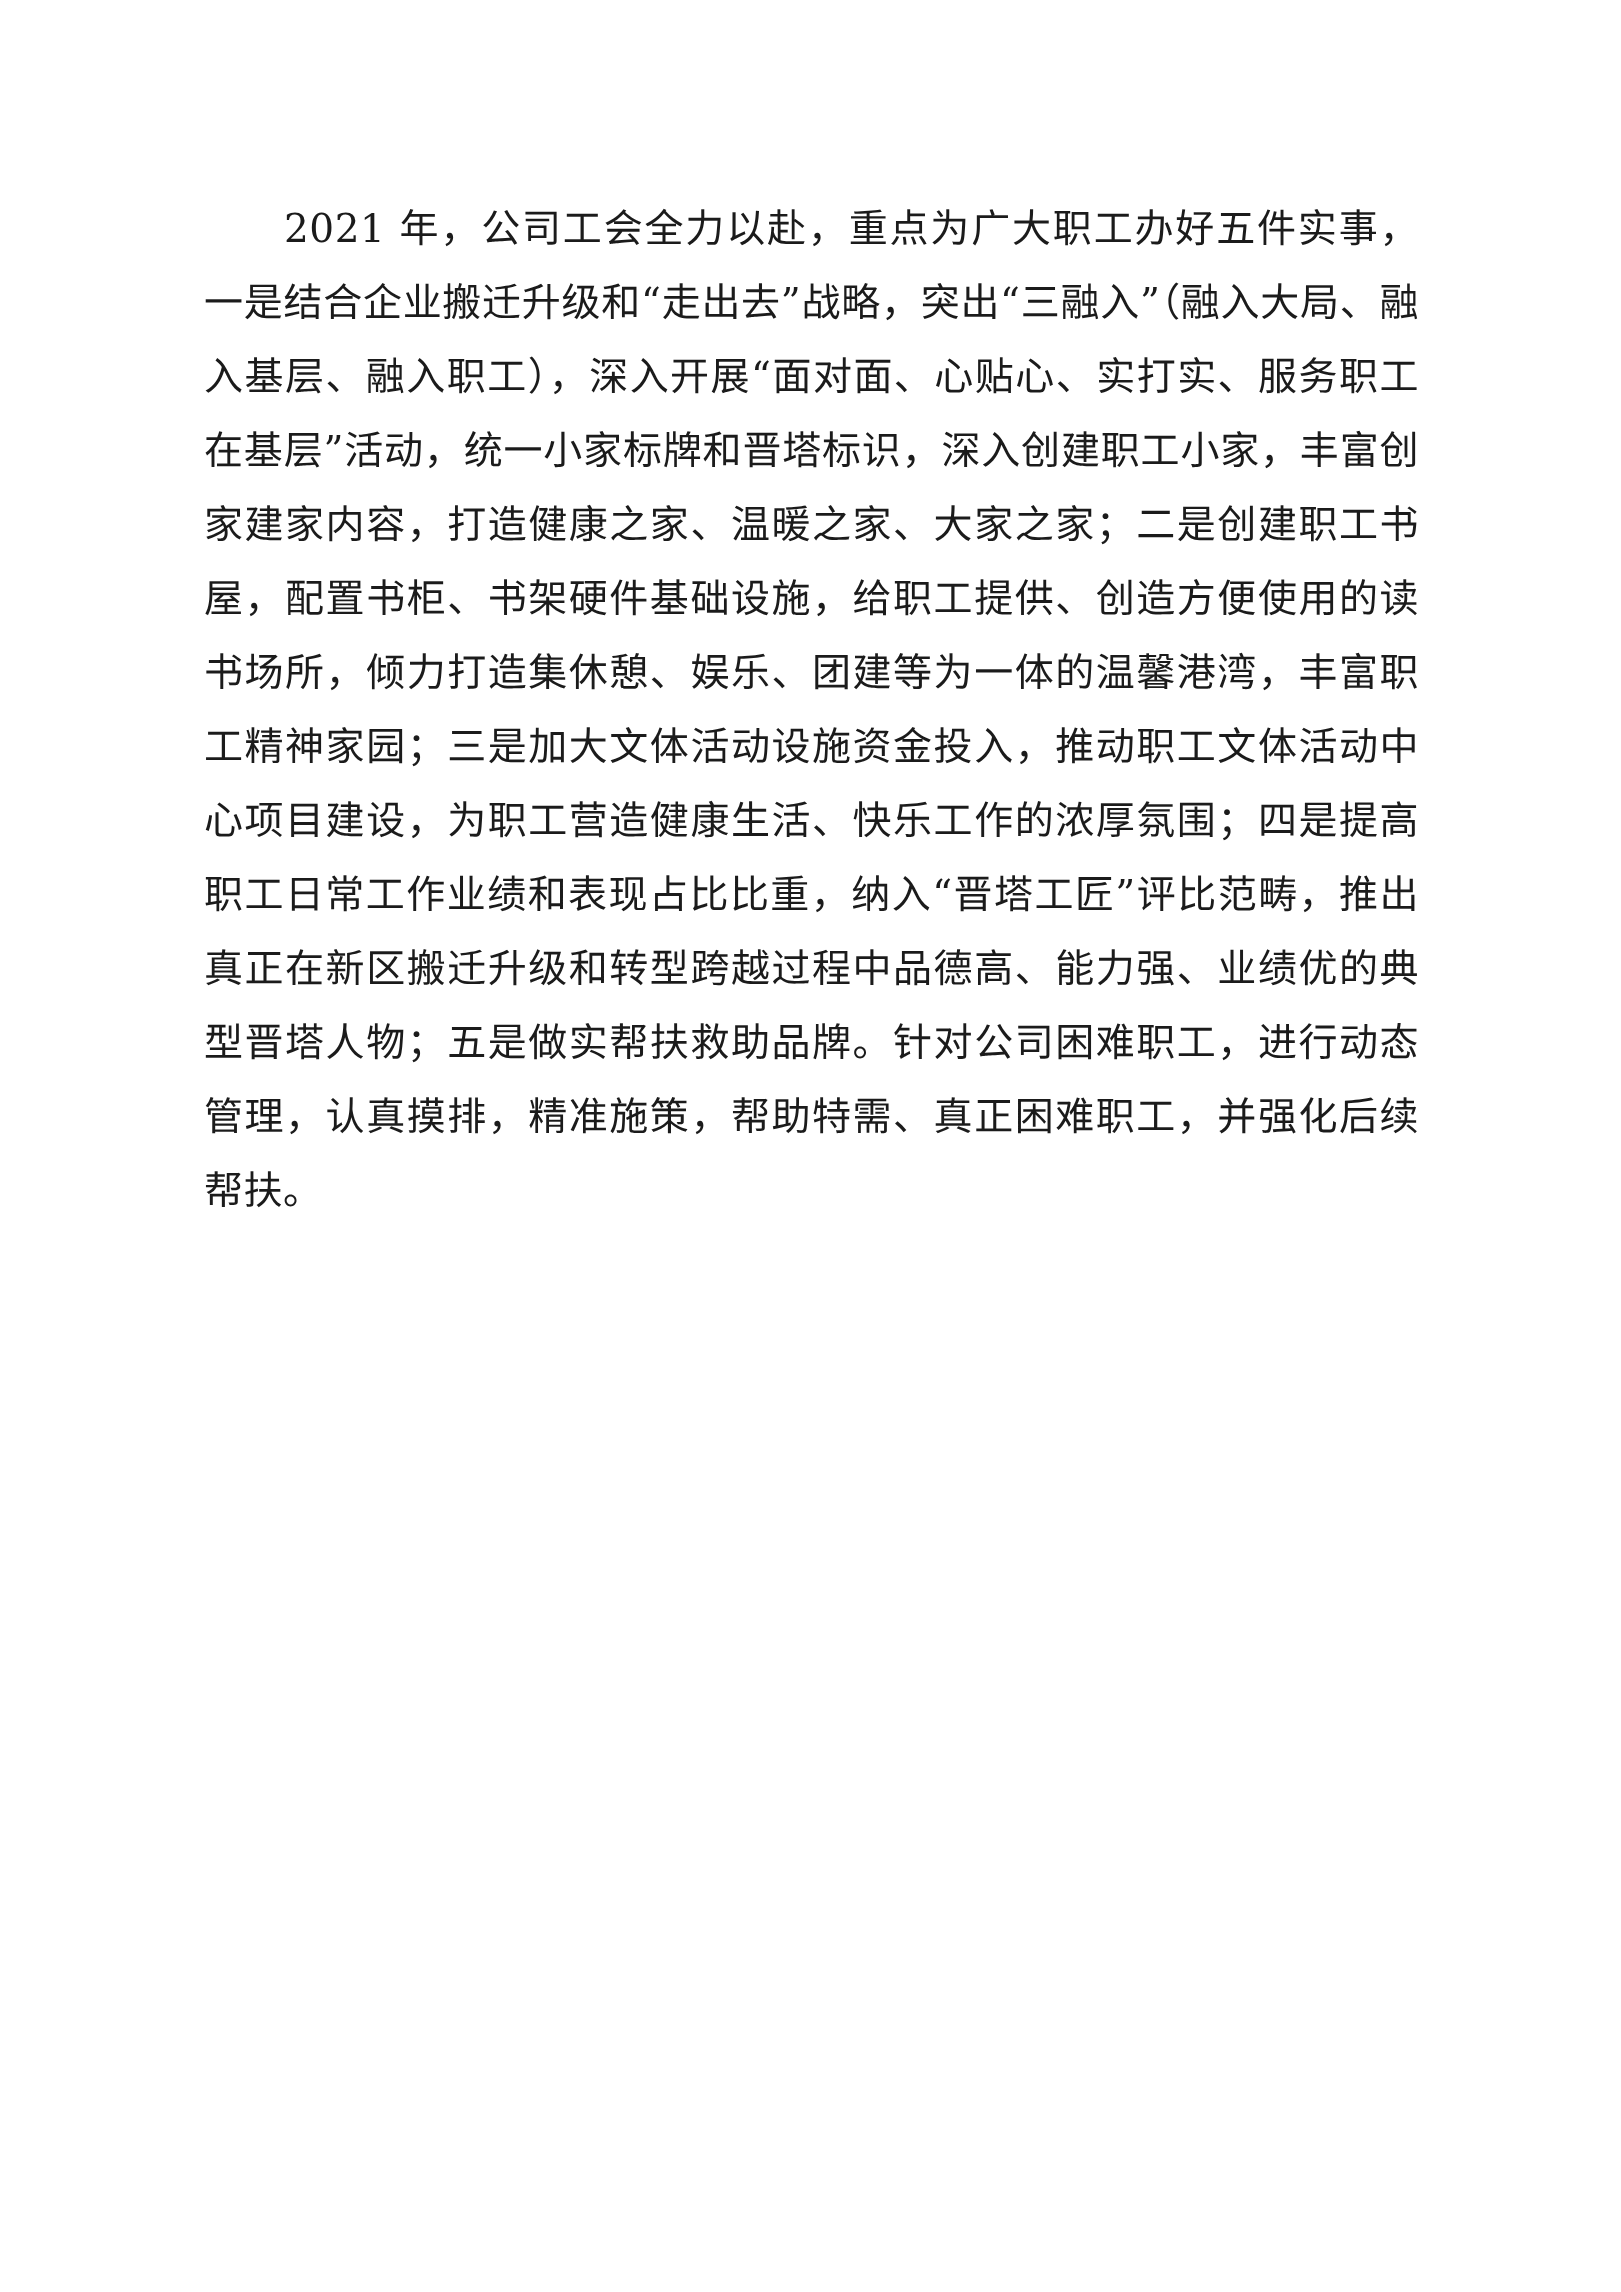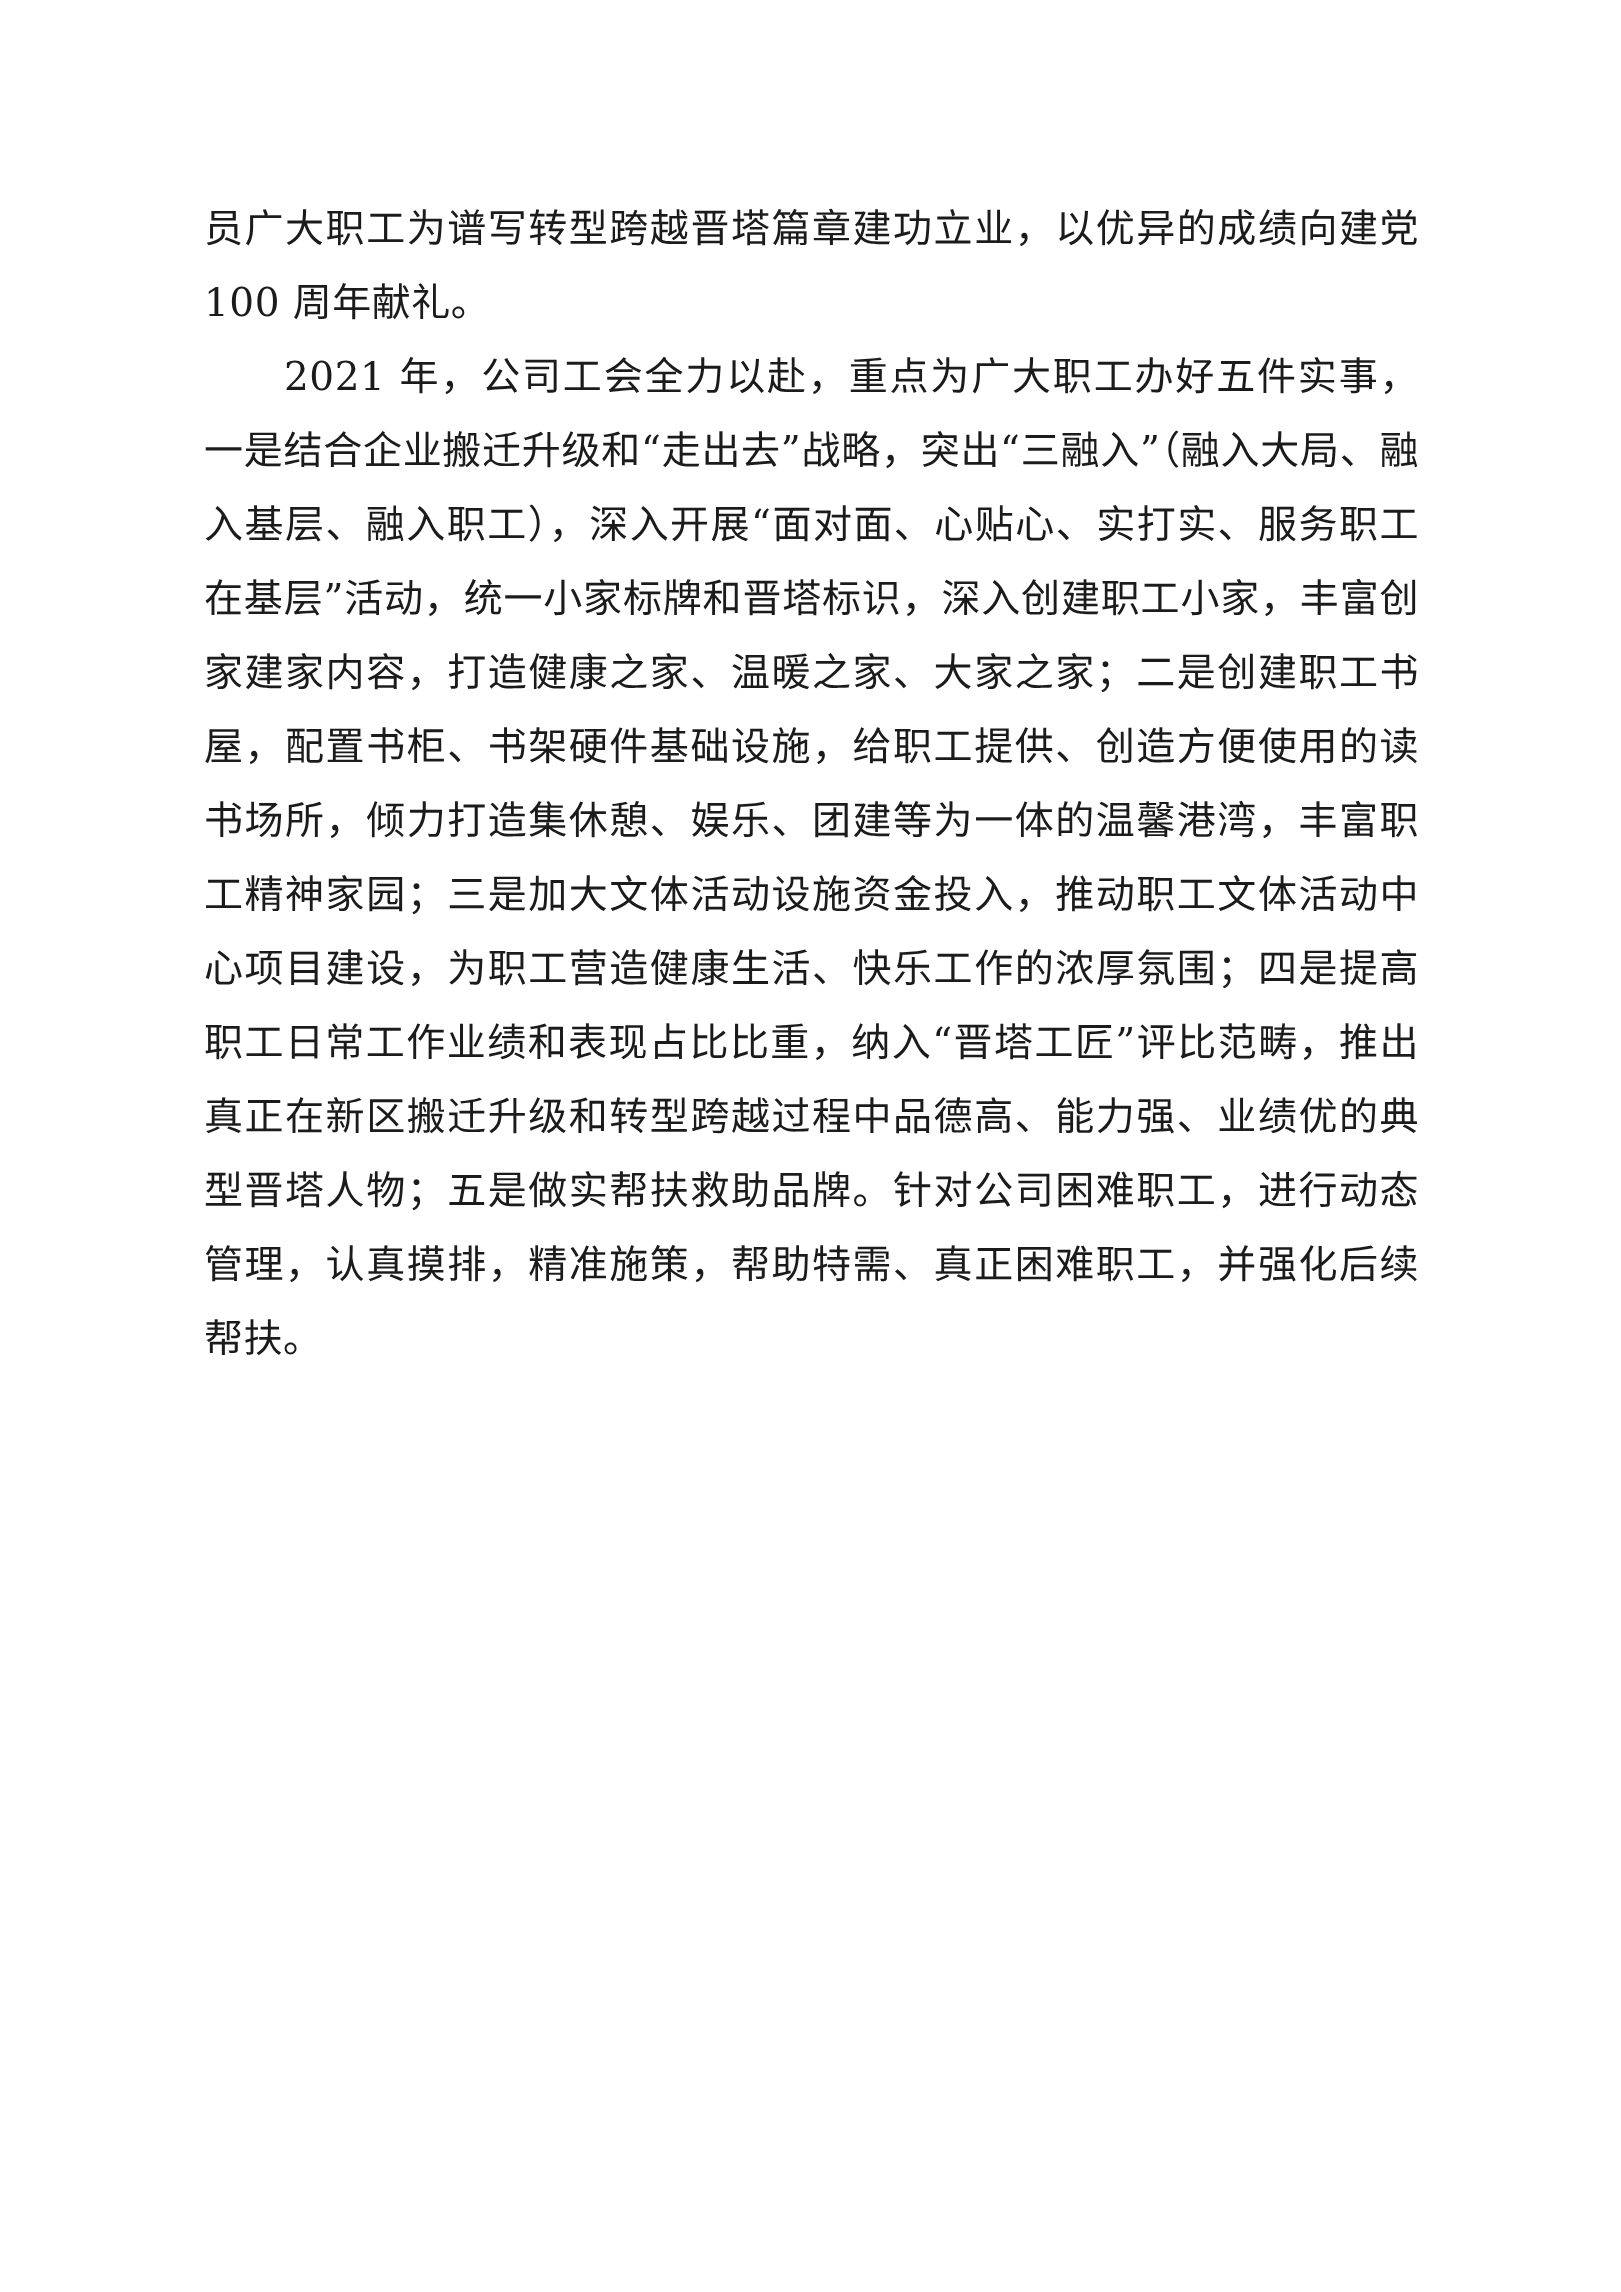--- a/index.html
+++ b/index.html
@@ -42,17 +42,16 @@
   }
   .para + .para {
     margin-top: 0;
   }
 </style>
 </head>
 <body>
 
 <div class="page">
   <div class="content">
-    <p class="para">员广大职工为谱写转型跨越晋塔篇章建功立业，以优异的成绩向建党 100 周年献礼。</p>
     <p class="para indent">2021 年，公司工会全力以赴，重点为广大职工办好五件实事，一是结合企业搬迁升级和“走出去”战略，突出“三融入”（融入大局、融入基层、融入职工），深入开展“面对面、心贴心、实打实、服务职工在基层”活动，统一小家标牌和晋塔标识，深入创建职工小家，丰富创家建家内容，打造健康之家、温暖之家、大家之家；二是创建职工书屋，配置书柜、书架硬件基础设施，给职工提供、创造方便使用的读书场所，倾力打造集休憩、娱乐、团建等为一体的温馨港湾，丰富职工精神家园；三是加大文体活动设施资金投入，推动职工文体活动中心项目建设，为职工营造健康生活、快乐工作的浓厚氛围；四是提高职工日常工作业绩和表现占比比重，纳入“晋塔工匠”评比范畴，推出真正在新区搬迁升级和转型跨越过程中品德高、能力强、业绩优的典型晋塔人物；五是做实帮扶救助品牌。针对公司困难职工，进行动态管理，认真摸排，精准施策，帮助特需、真正困难职工，并强化后续帮扶。</p>
   </div>
 </div>
 
 
 </body></html>

